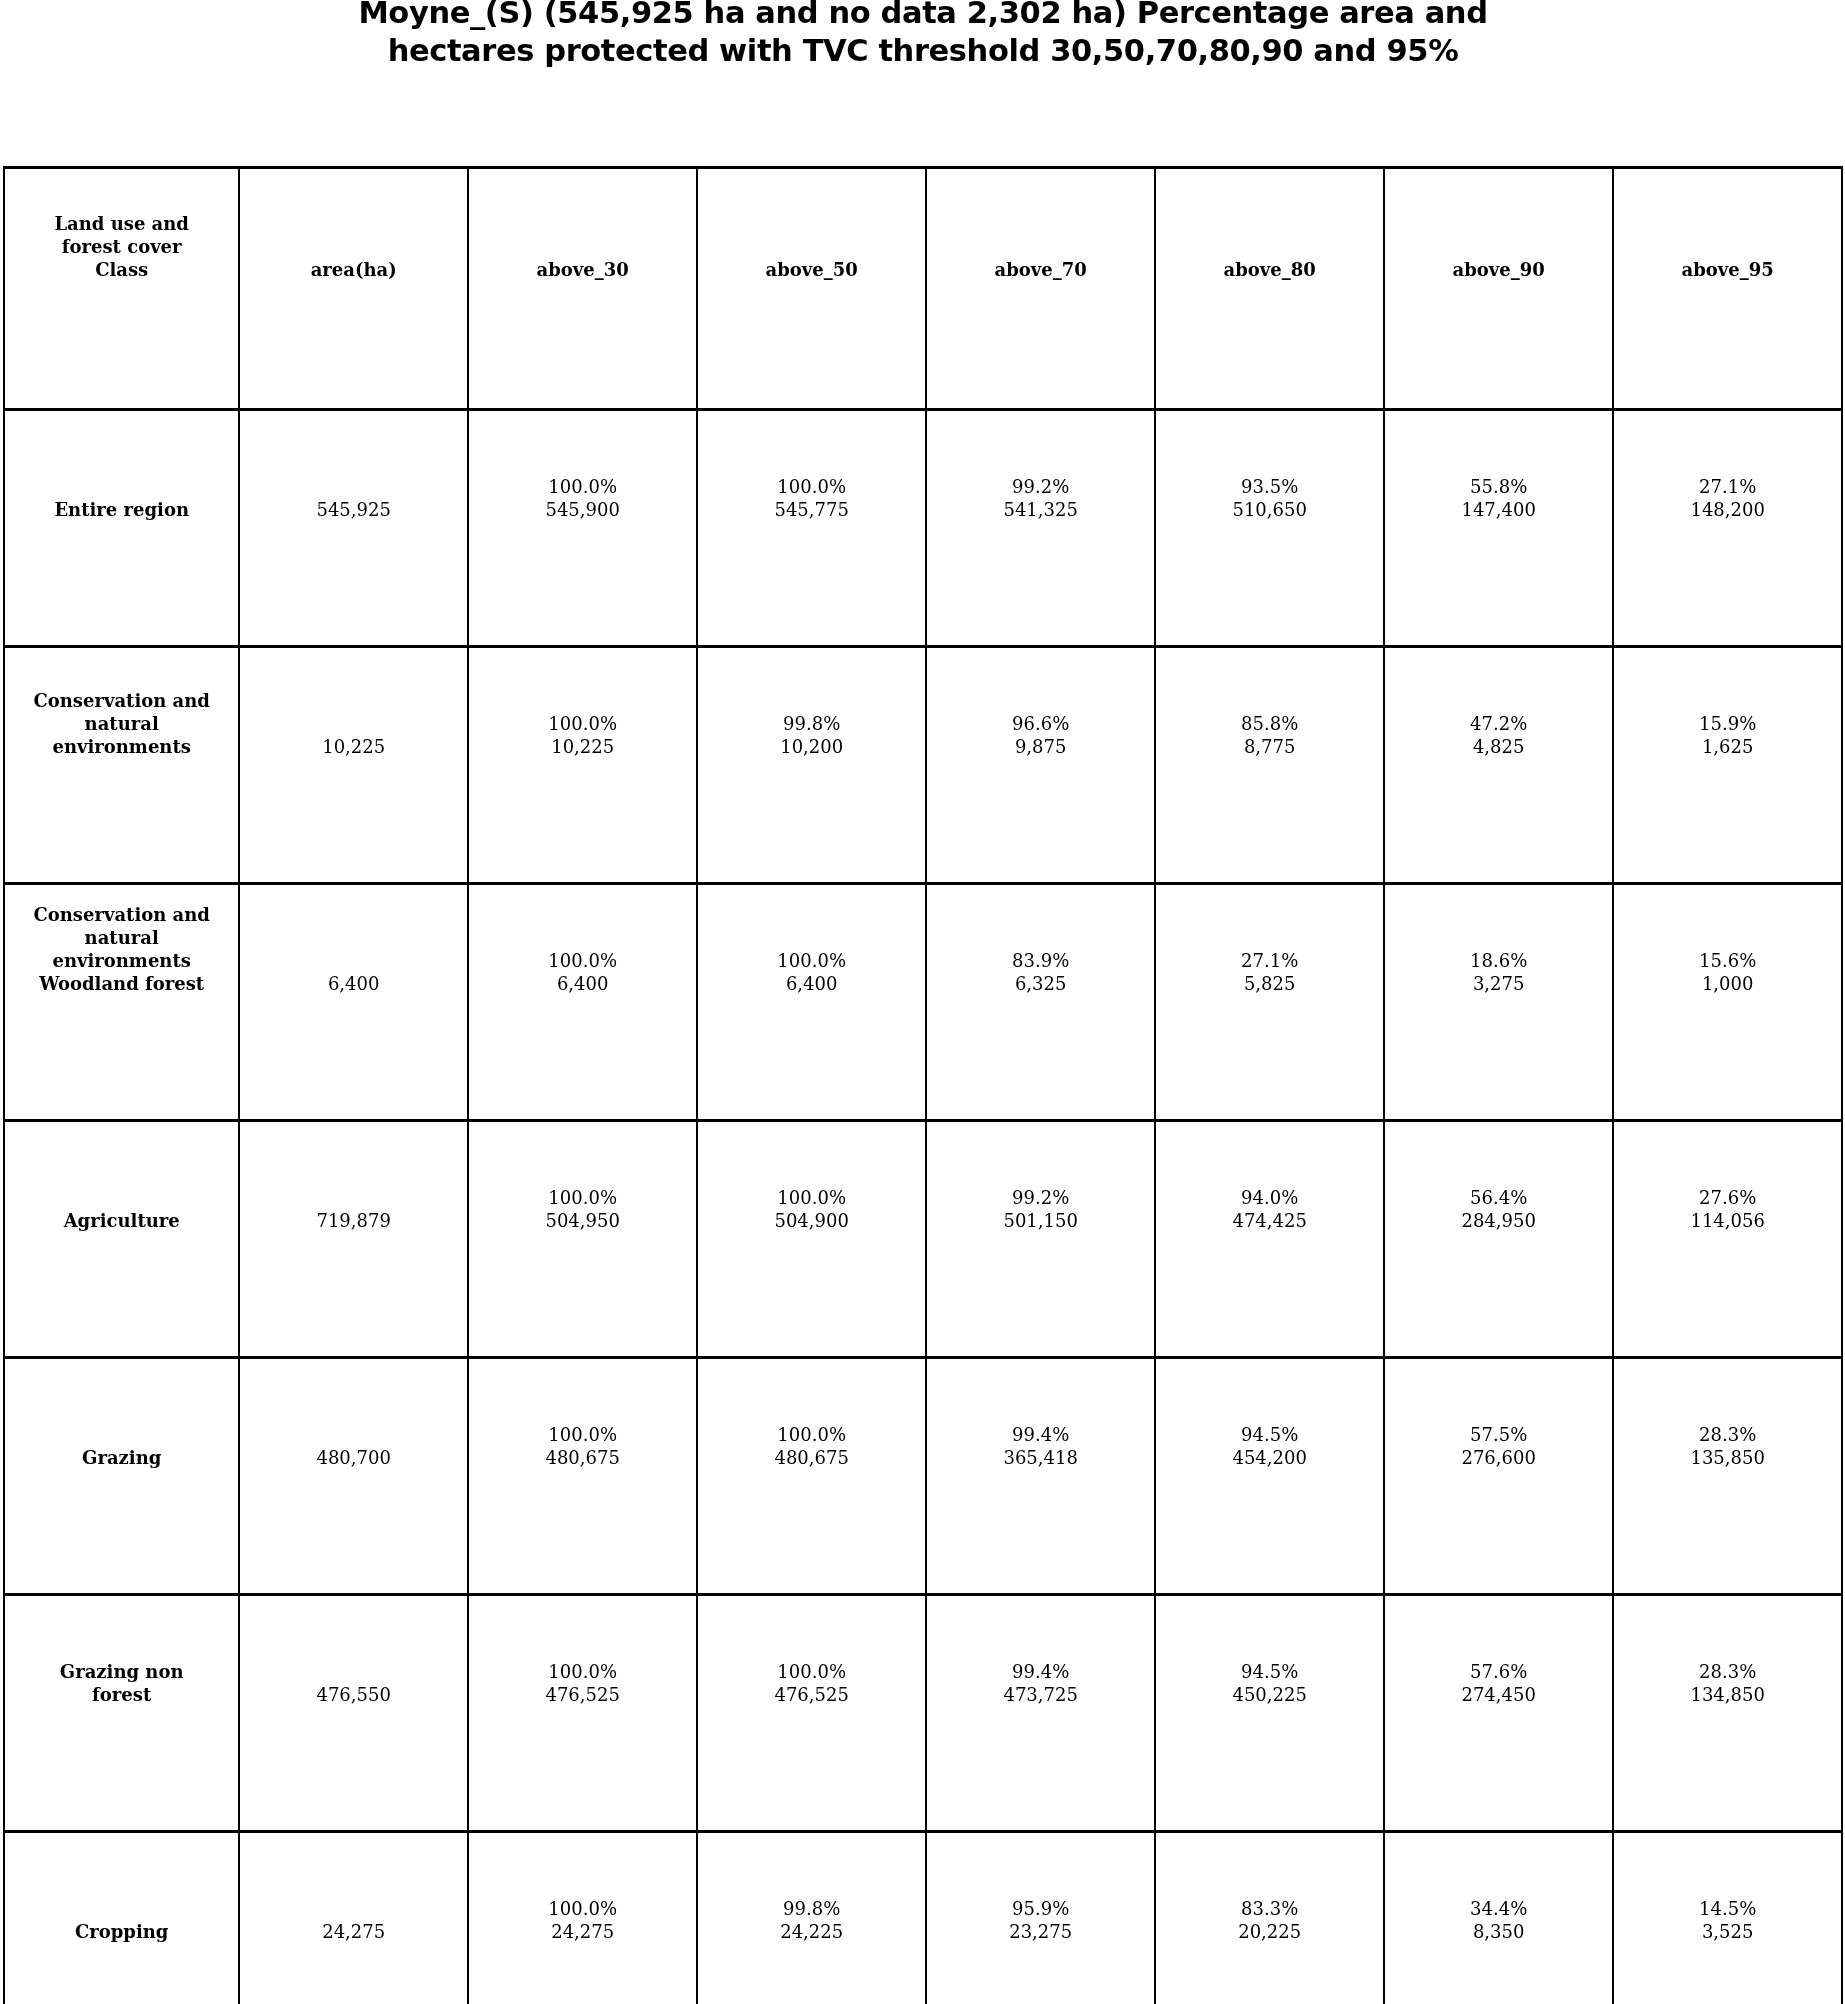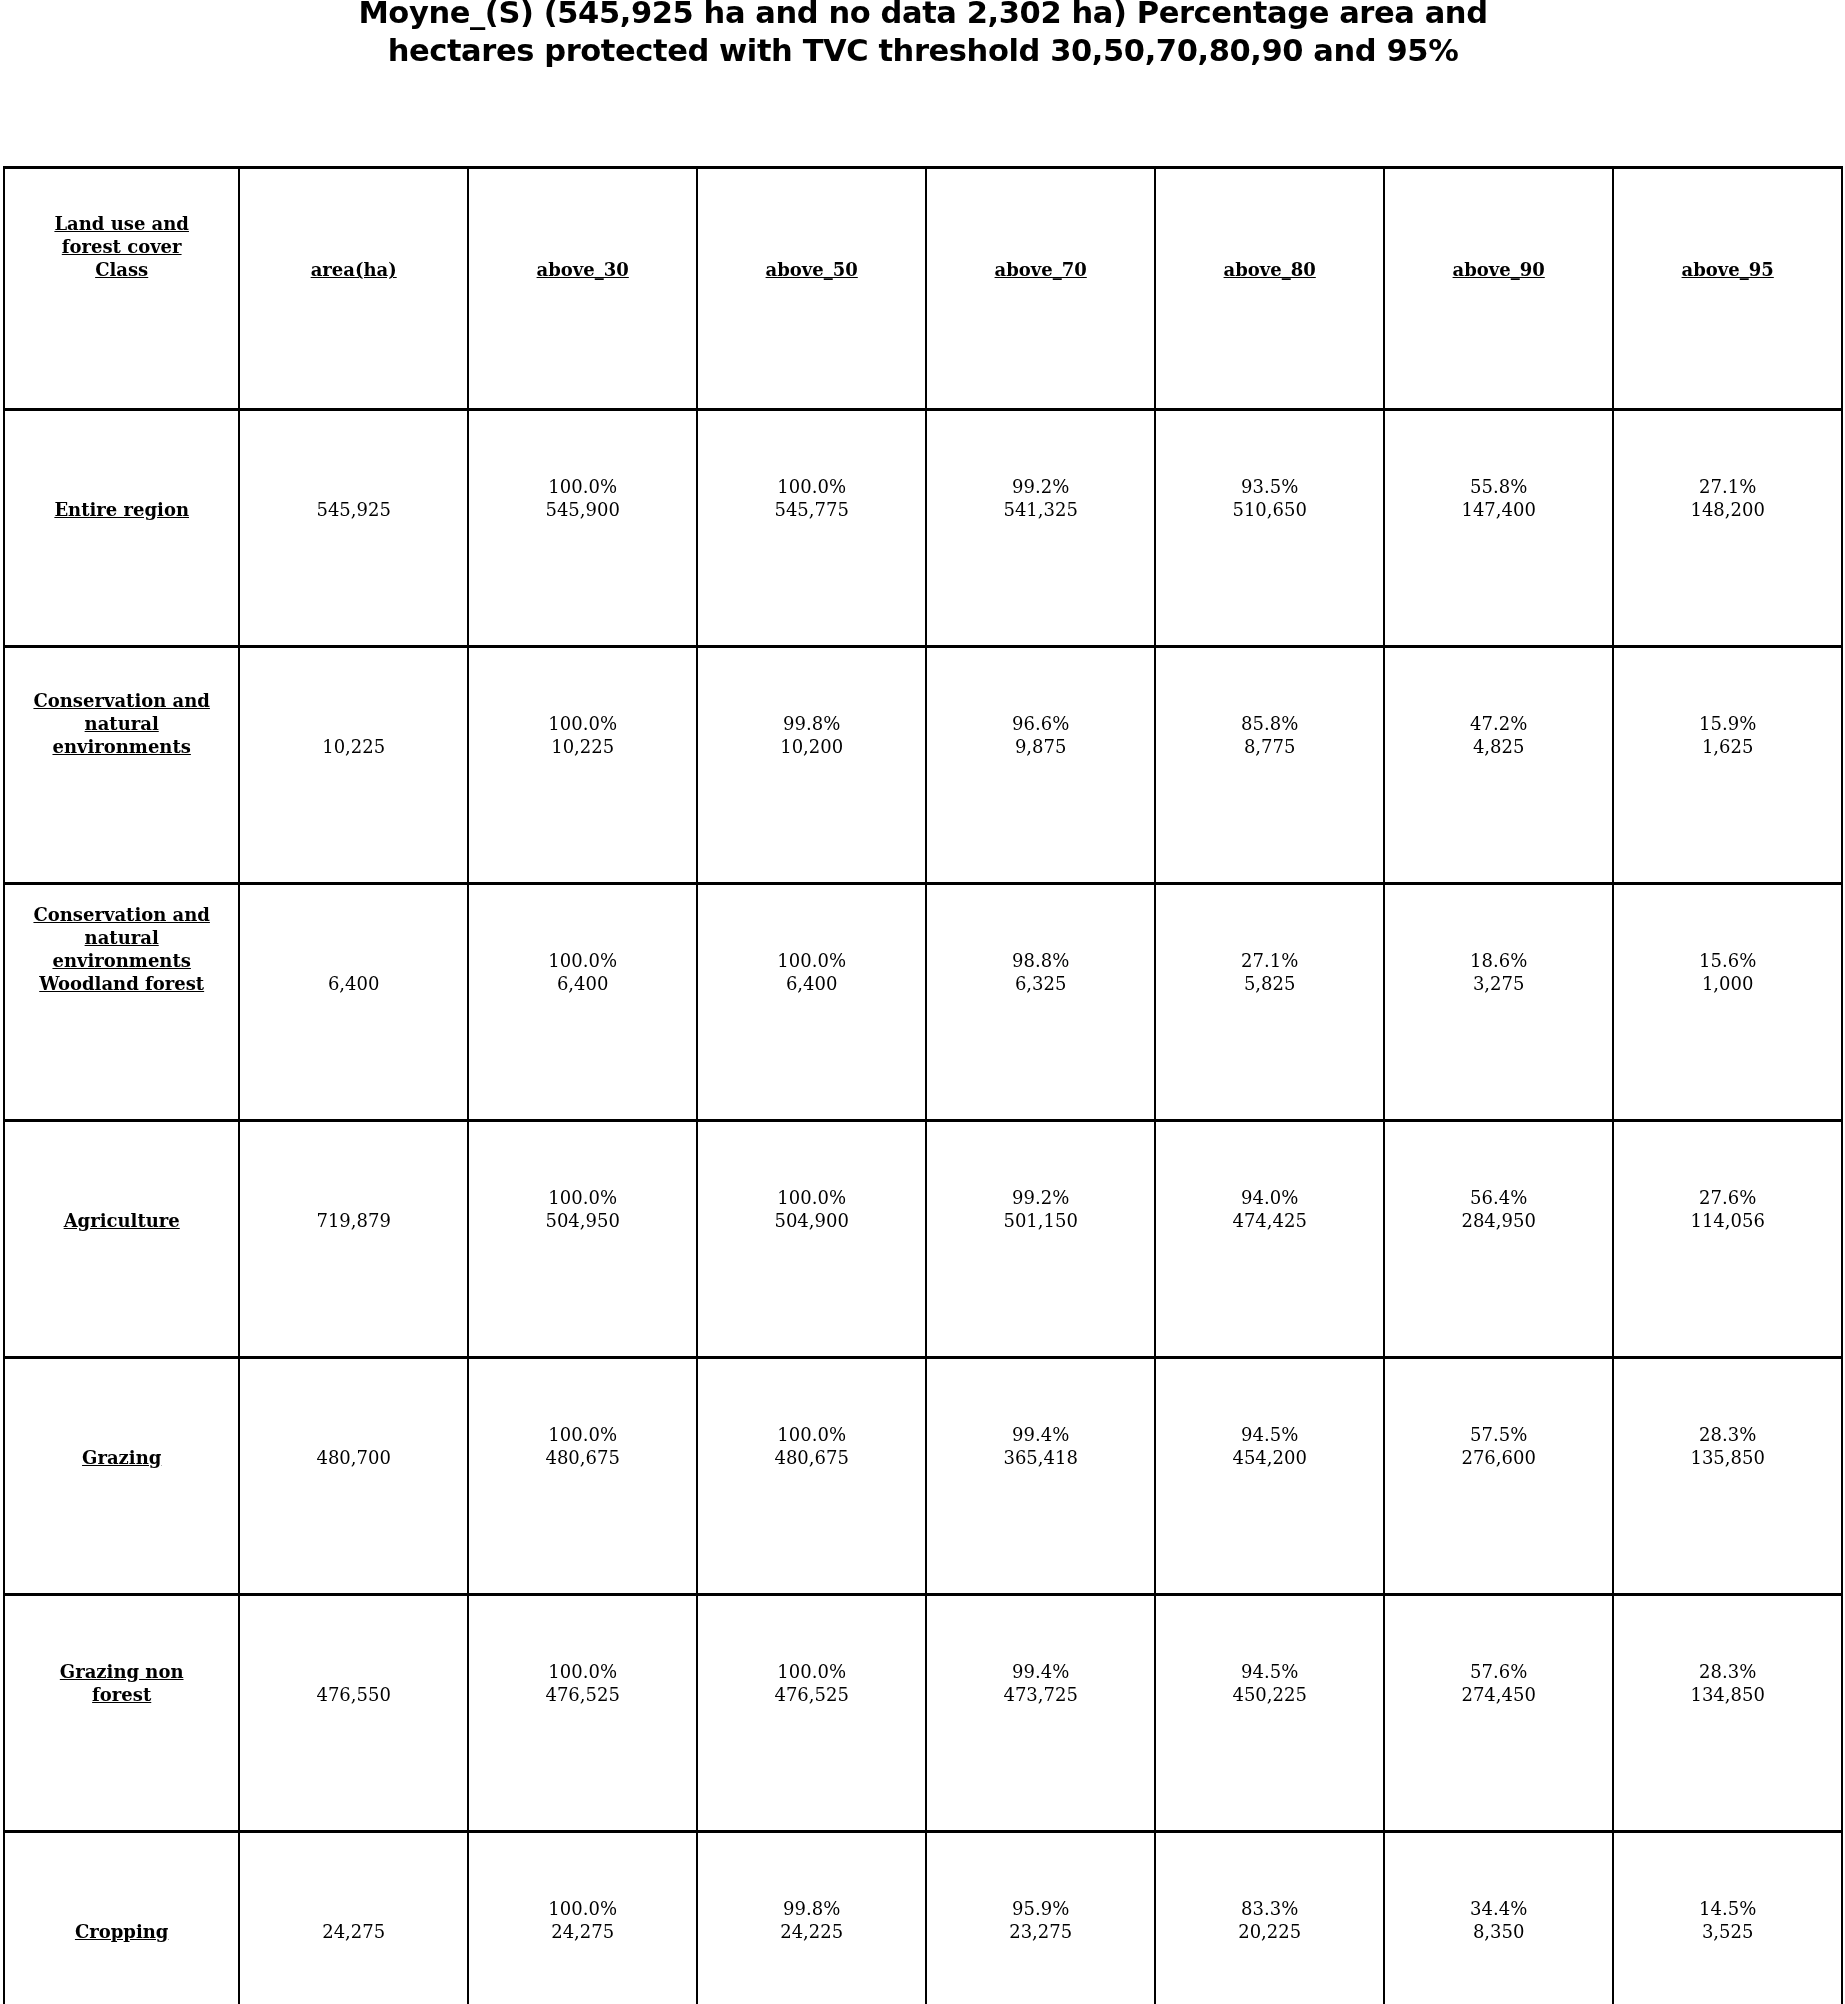--- a/index.html
+++ b/index.html
@@ -39,21 +39,21 @@
     border-bottom:3.6px solid #000;
     box-sizing:border-box;
     background:#fff;
   }
   .cc {
     position:absolute; left:1.6px; right:1.6px; bottom:53%;
     text-align:center;
     font-size:18px; line-height:23px;
     white-space:pre-line;
   }
-  .hdr .cc, .lbl .cc { font-weight:bold;text-decoration:underline; }
+  .hdr .cc, .lbl .cc { font-weight:bold; }
   .pct,.ha { display:block; }
 </style>
 </head>
 <body>
 
 <div class="title">
   <div>Moyne_(S) (545,925 ha and no data 2,302 ha) Percentage area and</div>
   <div>hectares protected with TVC threshold 30,50,70,80,90 and 95%</div>
 </div>
 
@@ -147,21 +147,21 @@
   <div class="cell">
       <div class="cc">6,400</div>
     </div>
   <div class="cell">
       <div class="cc"><span class="pct">100.0%</span><span class="ha">6,400</span></div>
     </div>
   <div class="cell">
       <div class="cc"><span class="pct">100.0%</span><span class="ha">6,400</span></div>
     </div>
   <div class="cell">
-      <div class="cc"><span class="pct">98.8%</span><span class="ha">6,325</span></div>
+      <div class="cc"><span class="pct">83.9%</span><span class="ha">6,325</span></div>
     </div>
   <div class="cell">
       <div class="cc"><span class="pct">27.1%</span><span class="ha">5,825</span></div>
     </div>
   <div class="cell">
       <div class="cc"><span class="pct">18.6%</span><span class="ha">3,275</span></div>
     </div>
   <div class="cell">
       <div class="cc"><span class="pct">15.6%</span><span class="ha">1,000</span></div>
     </div>

